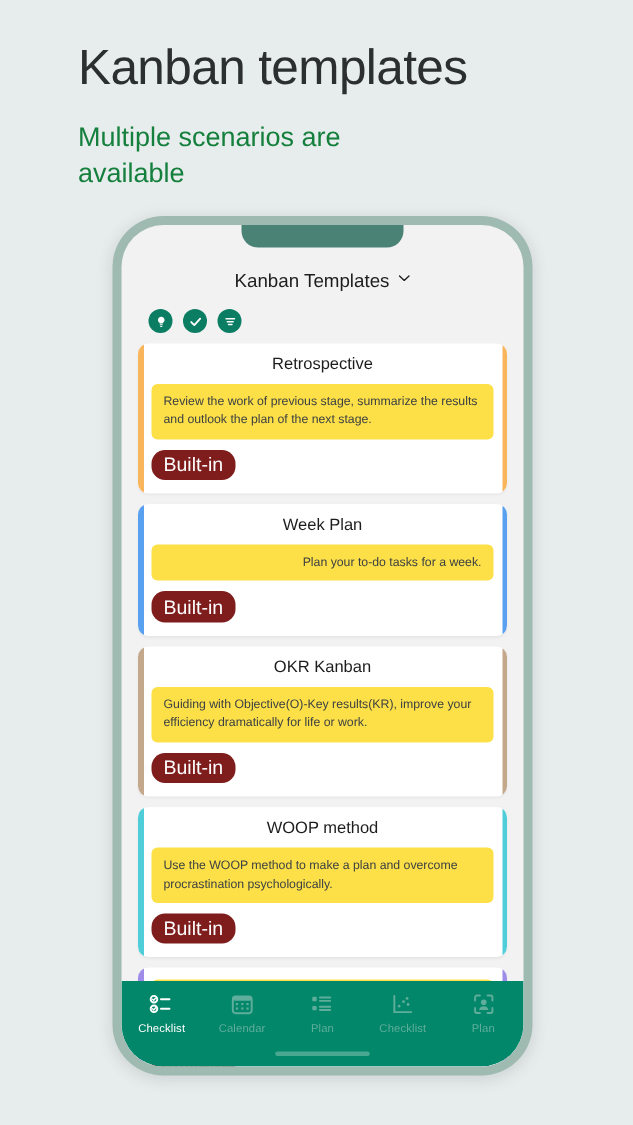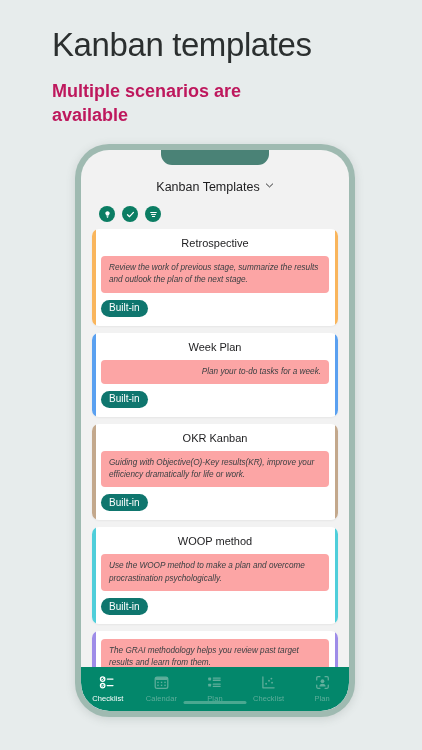--- a/index.html
+++ b/index.html
@@ -16,22 +16,22 @@
   .promo-title {
     font-size:33px;
     font-weight:400;
     color:#2b2f2f;
     letter-spacing:-0.4px;
     line-height:1.15;
   }
   .promo-sub {
     margin-top:16px;
     font-size:18px;
-    font-weight:700;
-    color:#be185d;
+    font-weight:400;
+    color:#15803d;
     line-height:1.32;
     max-width:230px;
   }
 
   
   .phone {
     position:absolute;
     left:75px;
     top:144px;
     width:280px;
@@ -105,44 +105,43 @@
   .card .edge.r { right:0; border-radius:0 7px 7px 0; }
 
   .card-title {
     text-align:center;
     font-size:11px;
     color:#1d1d1f;
     font-weight:400;
     margin-bottom:7px;
   }
   .card-desc {
-    background:#fca5a5;
+    background:#fde047;
     border-radius:4px;
     padding:6px 8px;
     font-size:8.2px;
     line-height:1.5;
     color:#3c4043;
-    font-style:italic;
   }
   .badge {
     display:inline-block;
     margin-top:7px;
-    background:#0f766e;
+    background:#7f1d1d;
     color:#fff;
-    font-size:10px;
+    font-size:13px;
     padding:2.5px 8px;
     border-radius:9px;
     line-height:1.2;
   }
 
   
   .navbar {
     position:absolute;
     left:0; right:0; bottom:0;
-    height:44px;
+    height:57px;
     background:#03876b;
     border-radius:0 0 28px 28px;
     display:flex;
     align-items:flex-start;
     padding-top:7px;
     z-index:6;
   }
   .nav-item {
     flex:1;
     display:flex;

